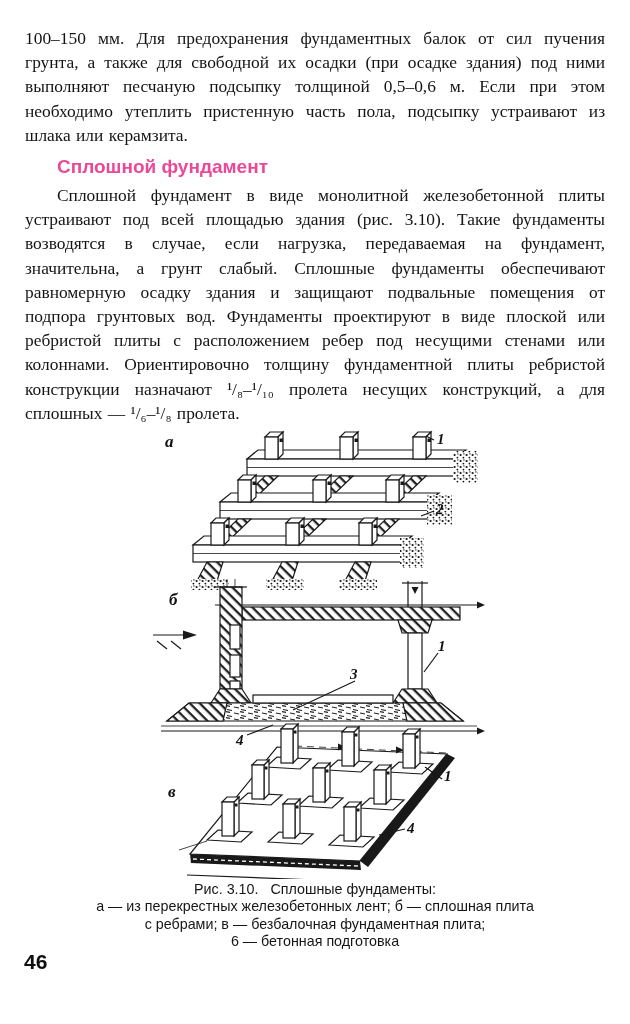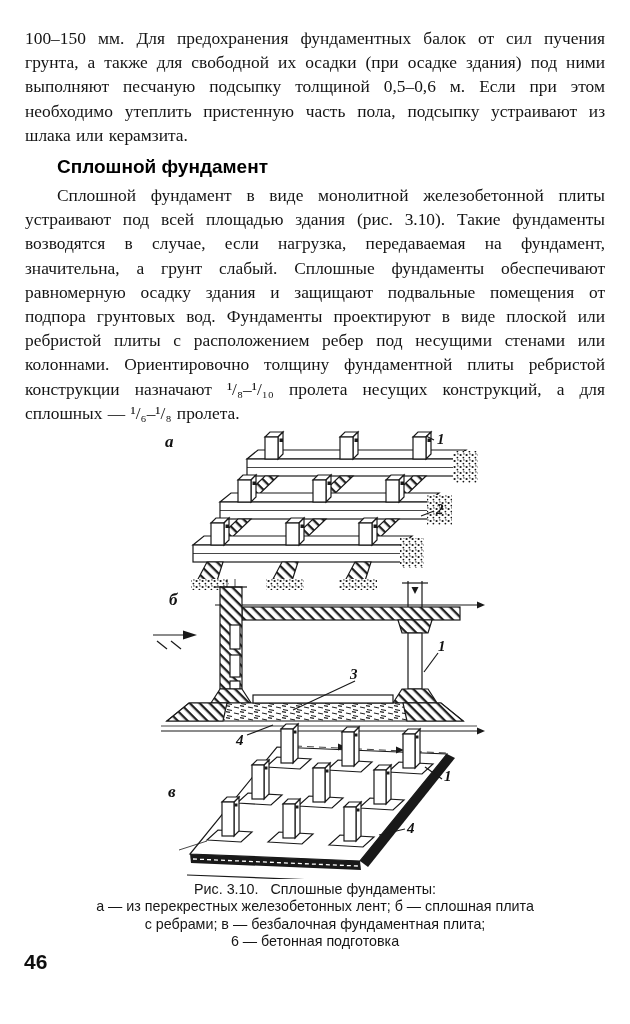--- a/index.html
+++ b/index.html
@@ -9,21 +9,21 @@
     color:#141414;font-family:"Liberation Serif","DejaVu Serif",serif;border-radius:18px;
   }
   p.body-text{
     margin:0;font-size:17.4px;line-height:24.2px;text-align:justify;
     word-spacing:1px;
   }
   p.indent{text-indent:32px;}
   h2.heading{
     margin:9px 0 5px 32px;
     font-family:"Liberation Sans","DejaVu Sans",sans-serif;
-    font-weight:bold;font-size:19px;color:#000000;
+    font-weight:bold;font-size:19px;color:#ec4899;
   }
   figure{margin:4px 0 0 0;width:580px;}
   .fig-svg{display:block;margin-left:110px;}
   figcaption{
     margin-top:2px;text-align:center;
     font-family:"Liberation Sans","DejaVu Sans",sans-serif;
     font-size:14.3px;line-height:17.4px;color:#161616;
   }
   .cap-line b{font-weight:normal;}
   .cap-line .sp{margin-left:12px;}

